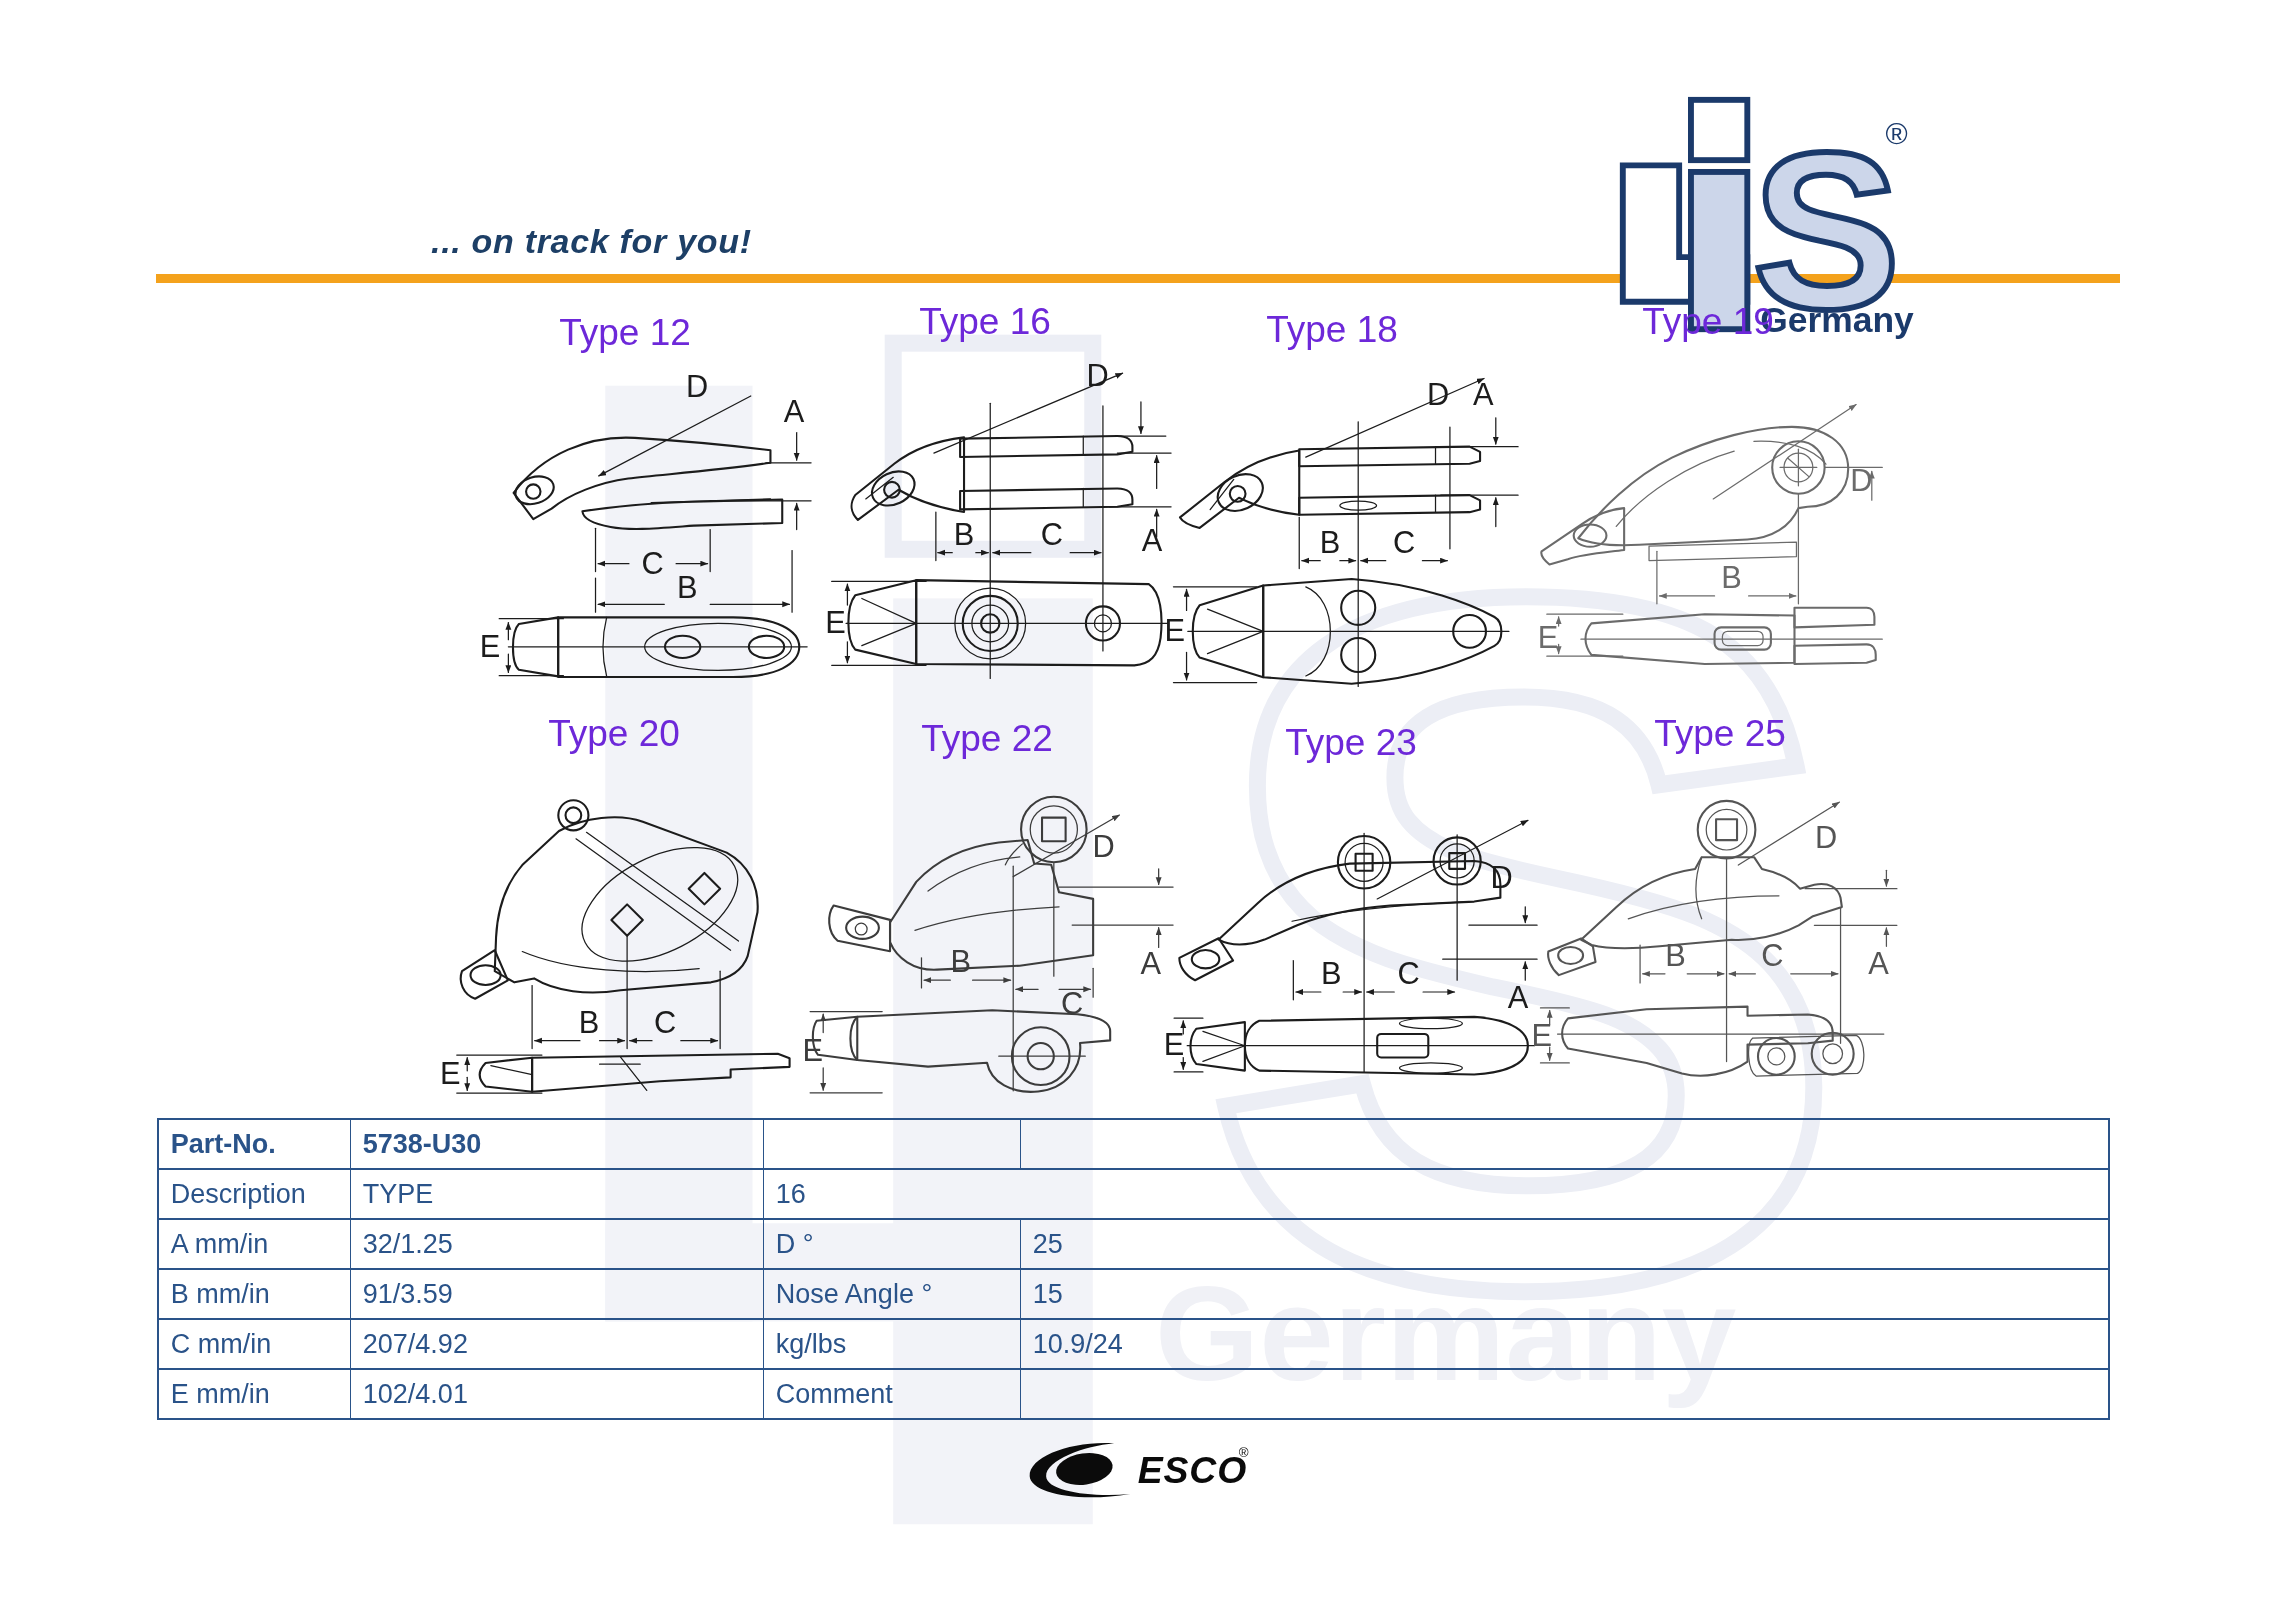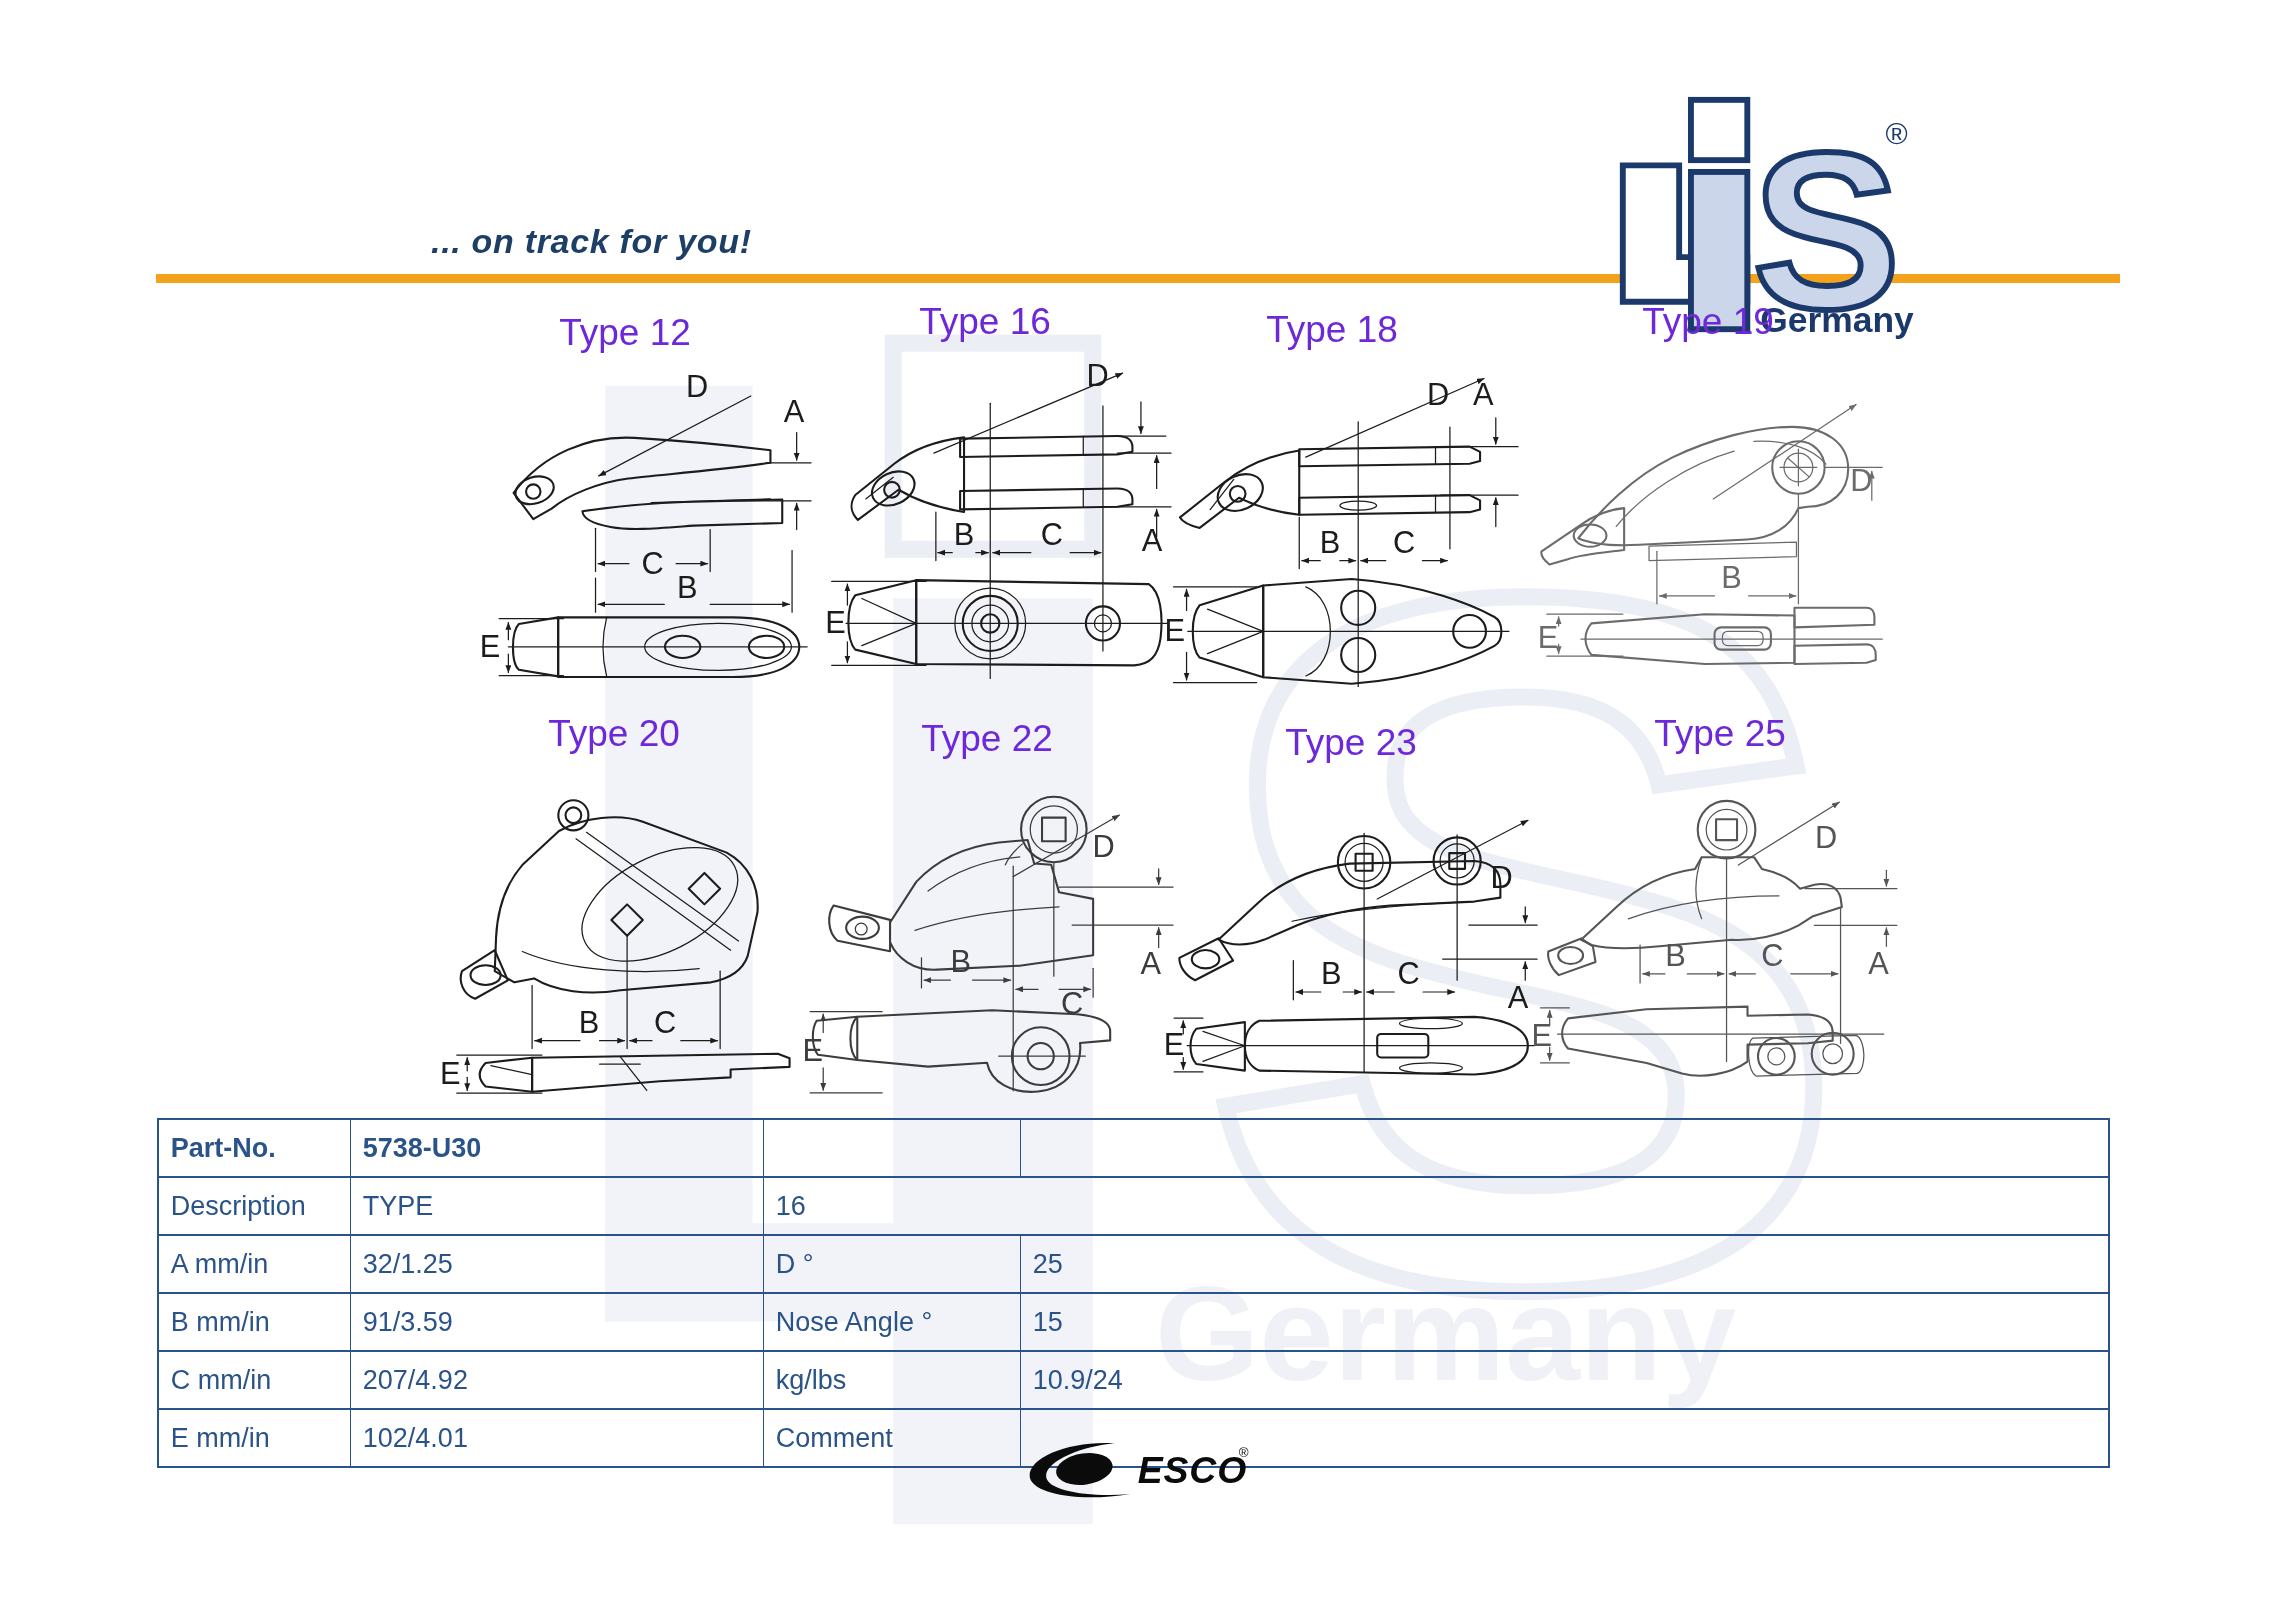--- a/index.html
+++ b/index.html
@@ -18,21 +18,21 @@
   .fig{position:absolute; width:380px; text-align:center;}
   .cap{font-size:37px; color:#6d28d9; height:43px; line-height:43px;}
   .draw{display:block; margin:0 auto;}
   .draw .s{fill:none; stroke:currentColor; stroke-width:3.2; stroke-linejoin:round; stroke-linecap:round;}
   .draw .t{fill:none; stroke:currentColor; stroke-width:1.9; stroke-linejoin:round; stroke-linecap:round;}
   .draw text{text-anchor:middle; font-size:47px; fill:currentColor; stroke:none; font-family:"Liberation Sans",sans-serif;}
   .ink{color:#1c1c1c;} .gray{color:#6b6b6b;} .semi{color:#3c3c3c;} .dim25{color:#555555;}
 
   
   .spec-table{position:absolute; left:157px; top:1118px; width:1953px; border:2px solid #2a5389; box-sizing:border-box; background:transparent;}
-  .row{display:grid; grid-template-columns:191px 413px 257px 1fr; border-top:2.6px solid #2a5389; height:56px;text-align:right;}
+  .row{display:grid; grid-template-columns:191px 413px 257px 1fr; border-top:2.6px solid #2a5389; height:48px;text-align:right;}
   .row:first-child{border-top:none;}
   .cell{border-left:1.3px solid #2a5389; display:flex; align-items:center; padding:0 11.8px; font-size:27px; color:#2a5389; white-space:nowrap; overflow:hidden;}
   .cell:first-child{border-left:none;}
   .row.head .cell{font-weight:700;}
 
   
   .esco{position:absolute; left:1011px; top:1437px;}
 </style>
 </head>
 <body>

